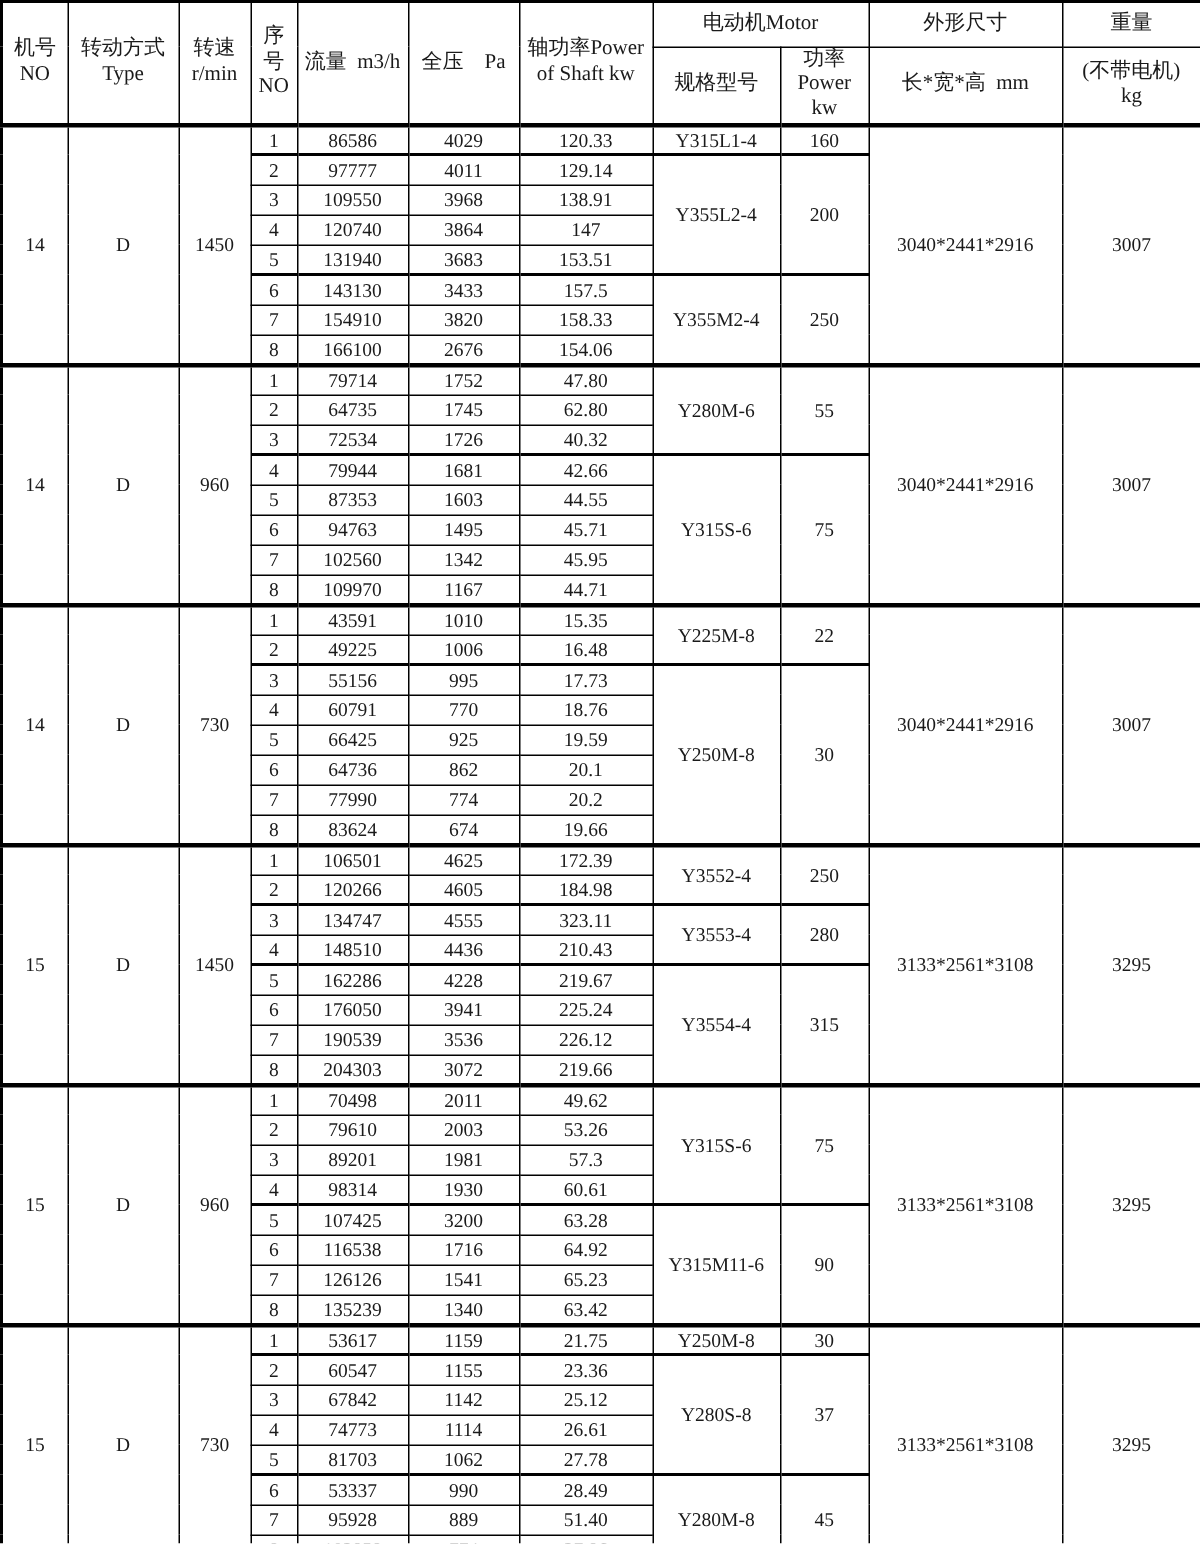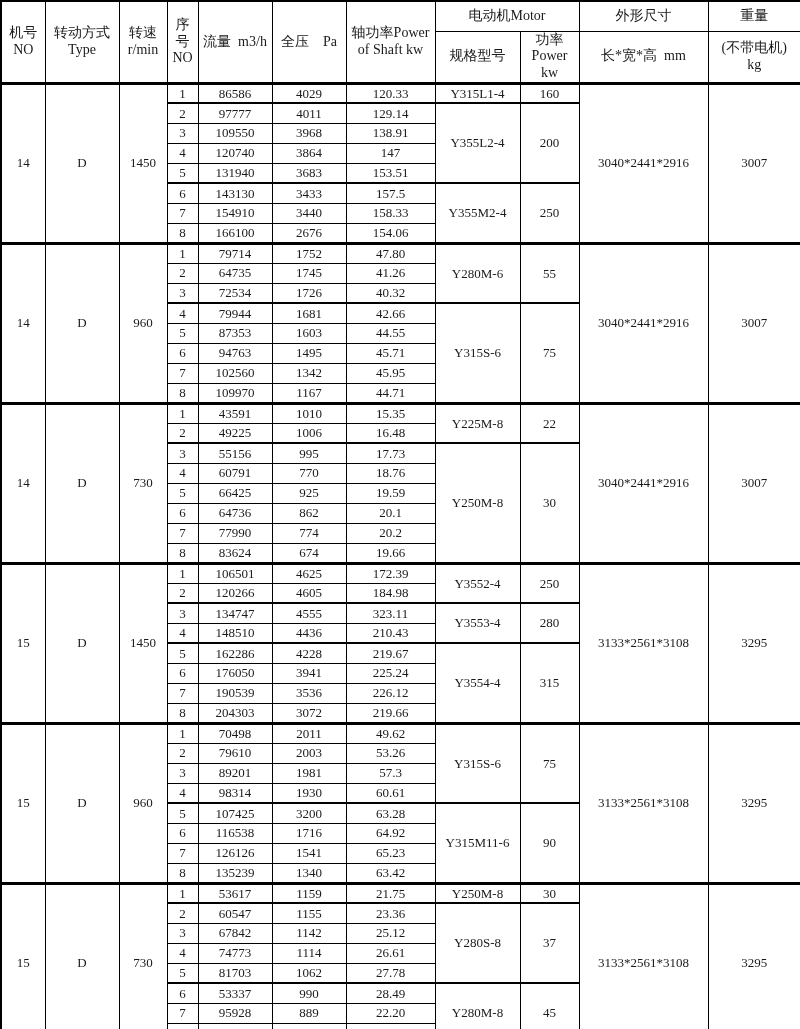--- a/index.html
+++ b/index.html
@@ -139,21 +139,21 @@
           <td>6</td>
           <td>143130</td>
           <td>3433</td>
           <td>157.5</td>
           <td rowspan="3">Y355M2-4</td>
           <td rowspan="3">250</td>
         </tr>
         <tr>
           <td>7</td>
           <td>154910</td>
-          <td>3440</td>
+          <td>3820</td>
           <td>158.33</td>
         </tr>
         <tr>
           <td>8</td>
           <td>166100</td>
           <td>2676</td>
           <td>154.06</td>
         </tr>
         <tr class="group-start">
           <td rowspan="8">14</td>
@@ -165,21 +165,21 @@
           <td>47.80</td>
           <td rowspan="3">Y280M-6</td>
           <td rowspan="3">55</td>
           <td rowspan="8">3040*2441*2916</td>
           <td rowspan="8">3007</td>
         </tr>
         <tr>
           <td>2</td>
           <td>64735</td>
           <td>1745</td>
-          <td>41.26</td>
+          <td>62.80</td>
         </tr>
         <tr>
           <td>3</td>
           <td>72534</td>
           <td>1726</td>
           <td>40.32</td>
         </tr>
         <tr class="motor-start">
           <td>4</td>
           <td>79944</td>
@@ -429,21 +429,21 @@
           <td>53337</td>
           <td>990</td>
           <td>28.49</td>
           <td rowspan="3">Y280M-8</td>
           <td rowspan="3">45</td>
         </tr>
         <tr>
           <td>7</td>
           <td>95928</td>
           <td>889</td>
-          <td>22.20</td>
+          <td>51.40</td>
         </tr>
         <tr>
           <td>8</td>
           <td>102858</td>
           <td>774</td>
           <td>27.86</td>
         </tr>
       </tbody>
   </table>
 </div>

